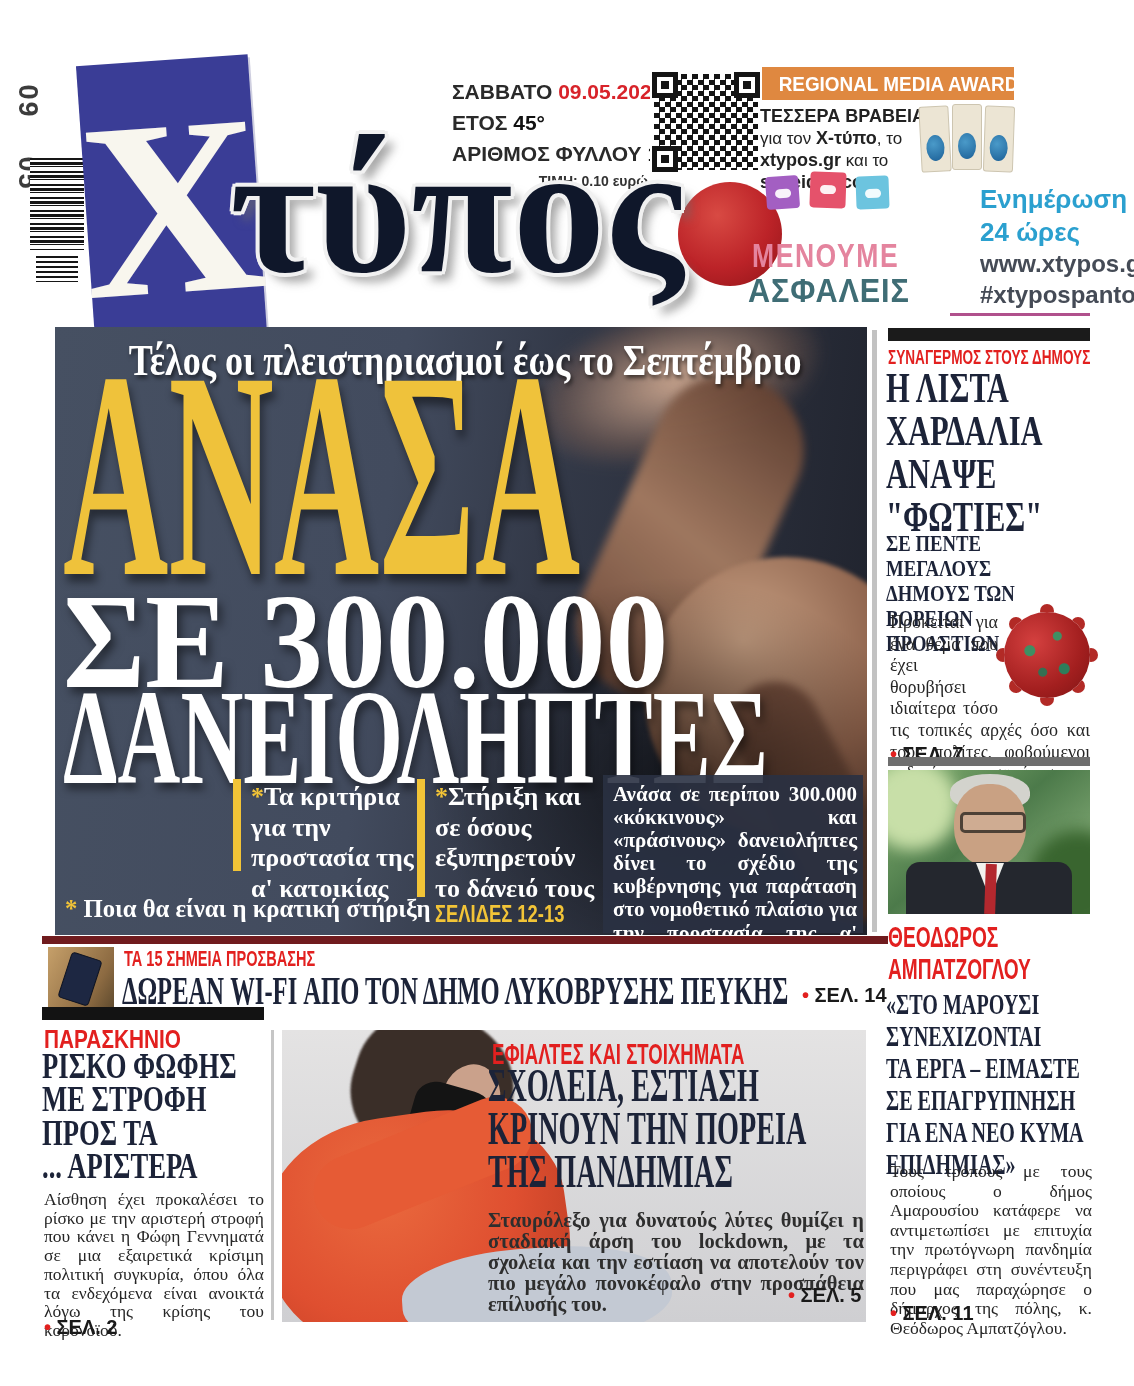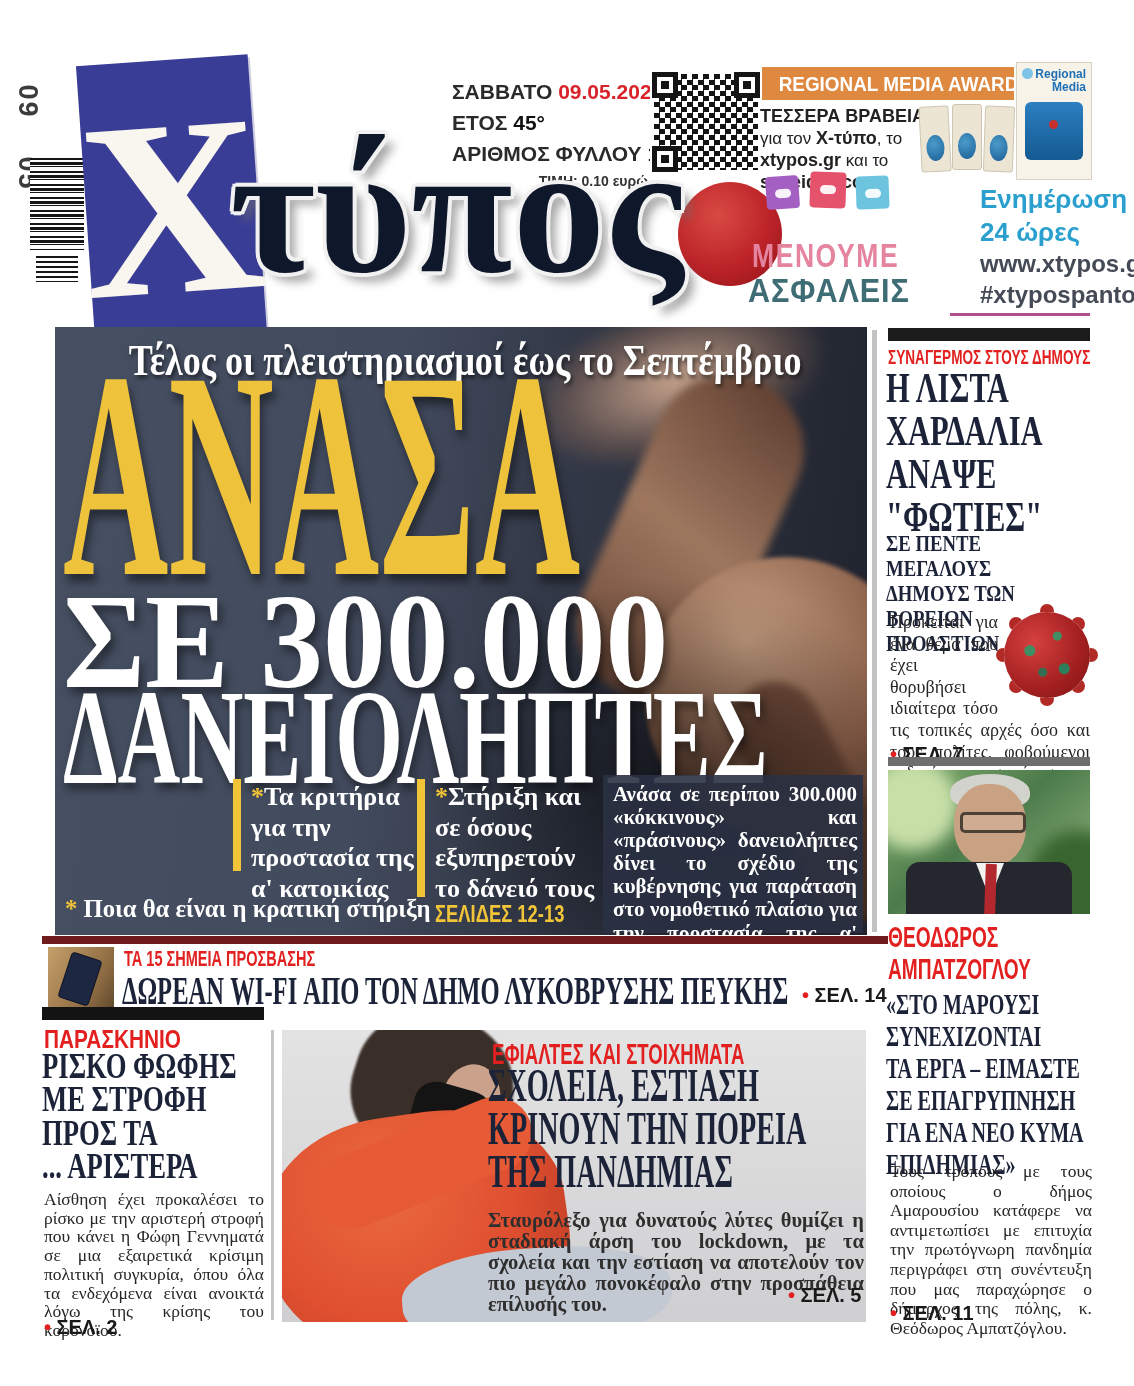--- a/index.html
+++ b/index.html
@@ -209,26 +209,20 @@
 
     <div class="abs" id="awards-banner">
       <span class="cx">REGIONAL MEDIA AWARDS 2019</span>
     </div>
     <div class="abs" id="awards-text">
       <b>ΤΕΣΣΕΡΑ ΒΡΑΒΕΙΑ</b><span> για τον </span><b>Χ-τύπο</b><span>, το </span><b>xtypos.gr</b><span> και το </span><b>syneidisi.com</b>
     </div>
     <div class="plaque" id="pl1"></div>
     <div class="plaque" id="pl2"></div>
     <div class="plaque" id="pl3"></div>
-    <div class="abs" id="award-logo-card">
-      <span class="dot"></span>
-      <span class="lg" style="padding-top:5px;">Regional</span>
-      <span class="lg">Media</span>
-      <div class="blob"></div>
-    </div>
 
     <div class="abs" id="campaign-circle"></div>
     <div class="csq" id="sq1"></div>
     <div class="csq" id="sq2"></div>
     <div class="csq" id="sq3"></div>
     <div class="abs" id="campaign-word1">ΜΕΝΟΥΜΕ</div>
     <div class="abs" id="campaign-word2">ΑΣΦΑΛΕΙΣ</div>
     <div class="infoline" id="info1">Ενημέρωση</div>
     <div class="infoline" id="info2">24 ώρες</div>
     <div class="infoline" id="info3">www.xtypos.gr</div>

